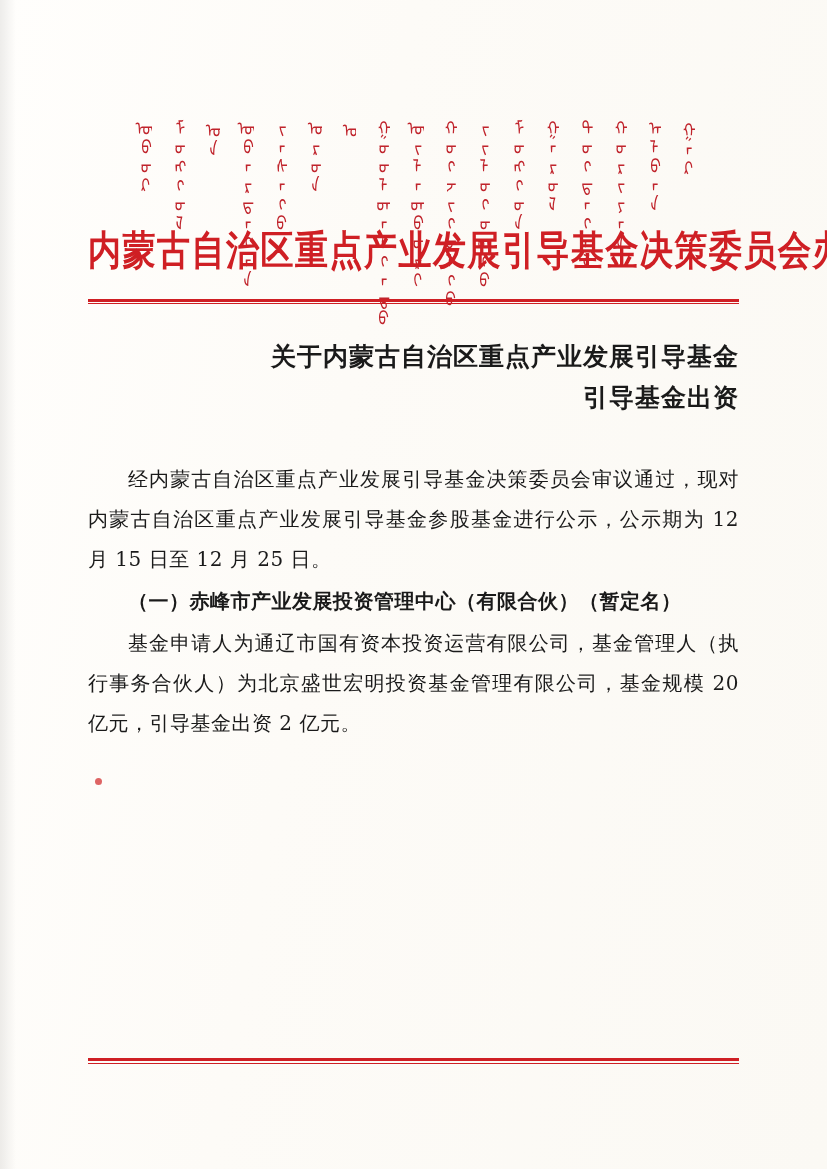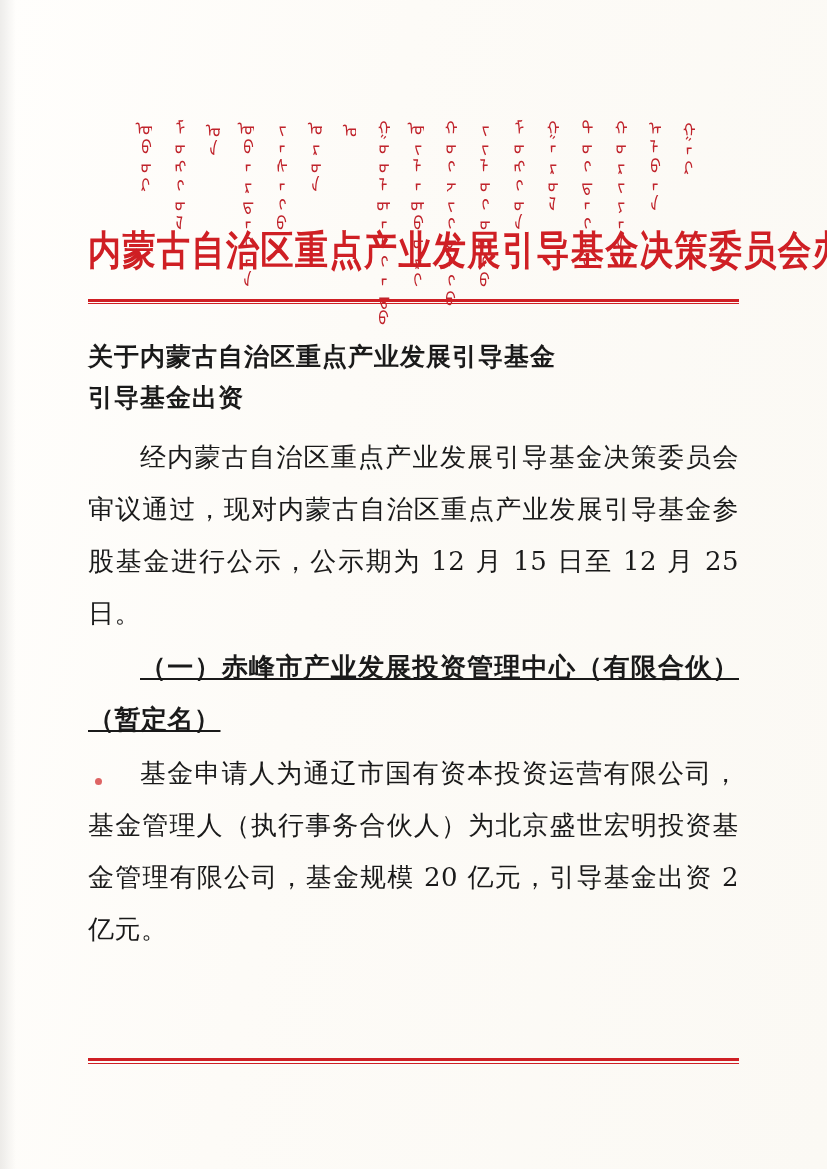--- a/index.html
+++ b/index.html
@@ -81,49 +81,48 @@
     content: "";
     position: absolute;
     left: 0; right: 0;
     top: 4px;
     height: 1px;
     background: #cf1f24;
   }
 
   
   .doc-title {
-    text-align: left;
+    text-align: right;
     font-size: 25px;
     font-weight: bold;
     line-height: 1.65;
     margin-top: 34px;
     letter-spacing: 1px;
     font-family: "DejaVu Sans", "Liberation Sans", sans-serif;
   }
   .doc-title .line2 { display: block; }
 
   .body-text {
-    margin-top: 12px;
-    font-size: 26px;
+    margin-top: 40px;
+    font-size: 20px;
     line-height: 2.0;
     letter-spacing: 0.5px;
     text-align: justify;
   }
   .para {
     text-indent: 2em;
     margin: 0 0 2px 0;
   }
   .para.heading {
     font-weight: bold;
     font-family: "DejaVu Sans", "Liberation Sans", sans-serif;
   }
   .para.sub-heading {
     font-weight: bold;
     font-family: "DejaVu Sans", "Liberation Sans", sans-serif;
-    text-decoration: underline;
   }
 
   .bottom-rule {
     position: absolute;
     left: 88px;
     right: 88px;
     bottom: 108px;
     height: 3px;
     background: #cf1f24;
   }

